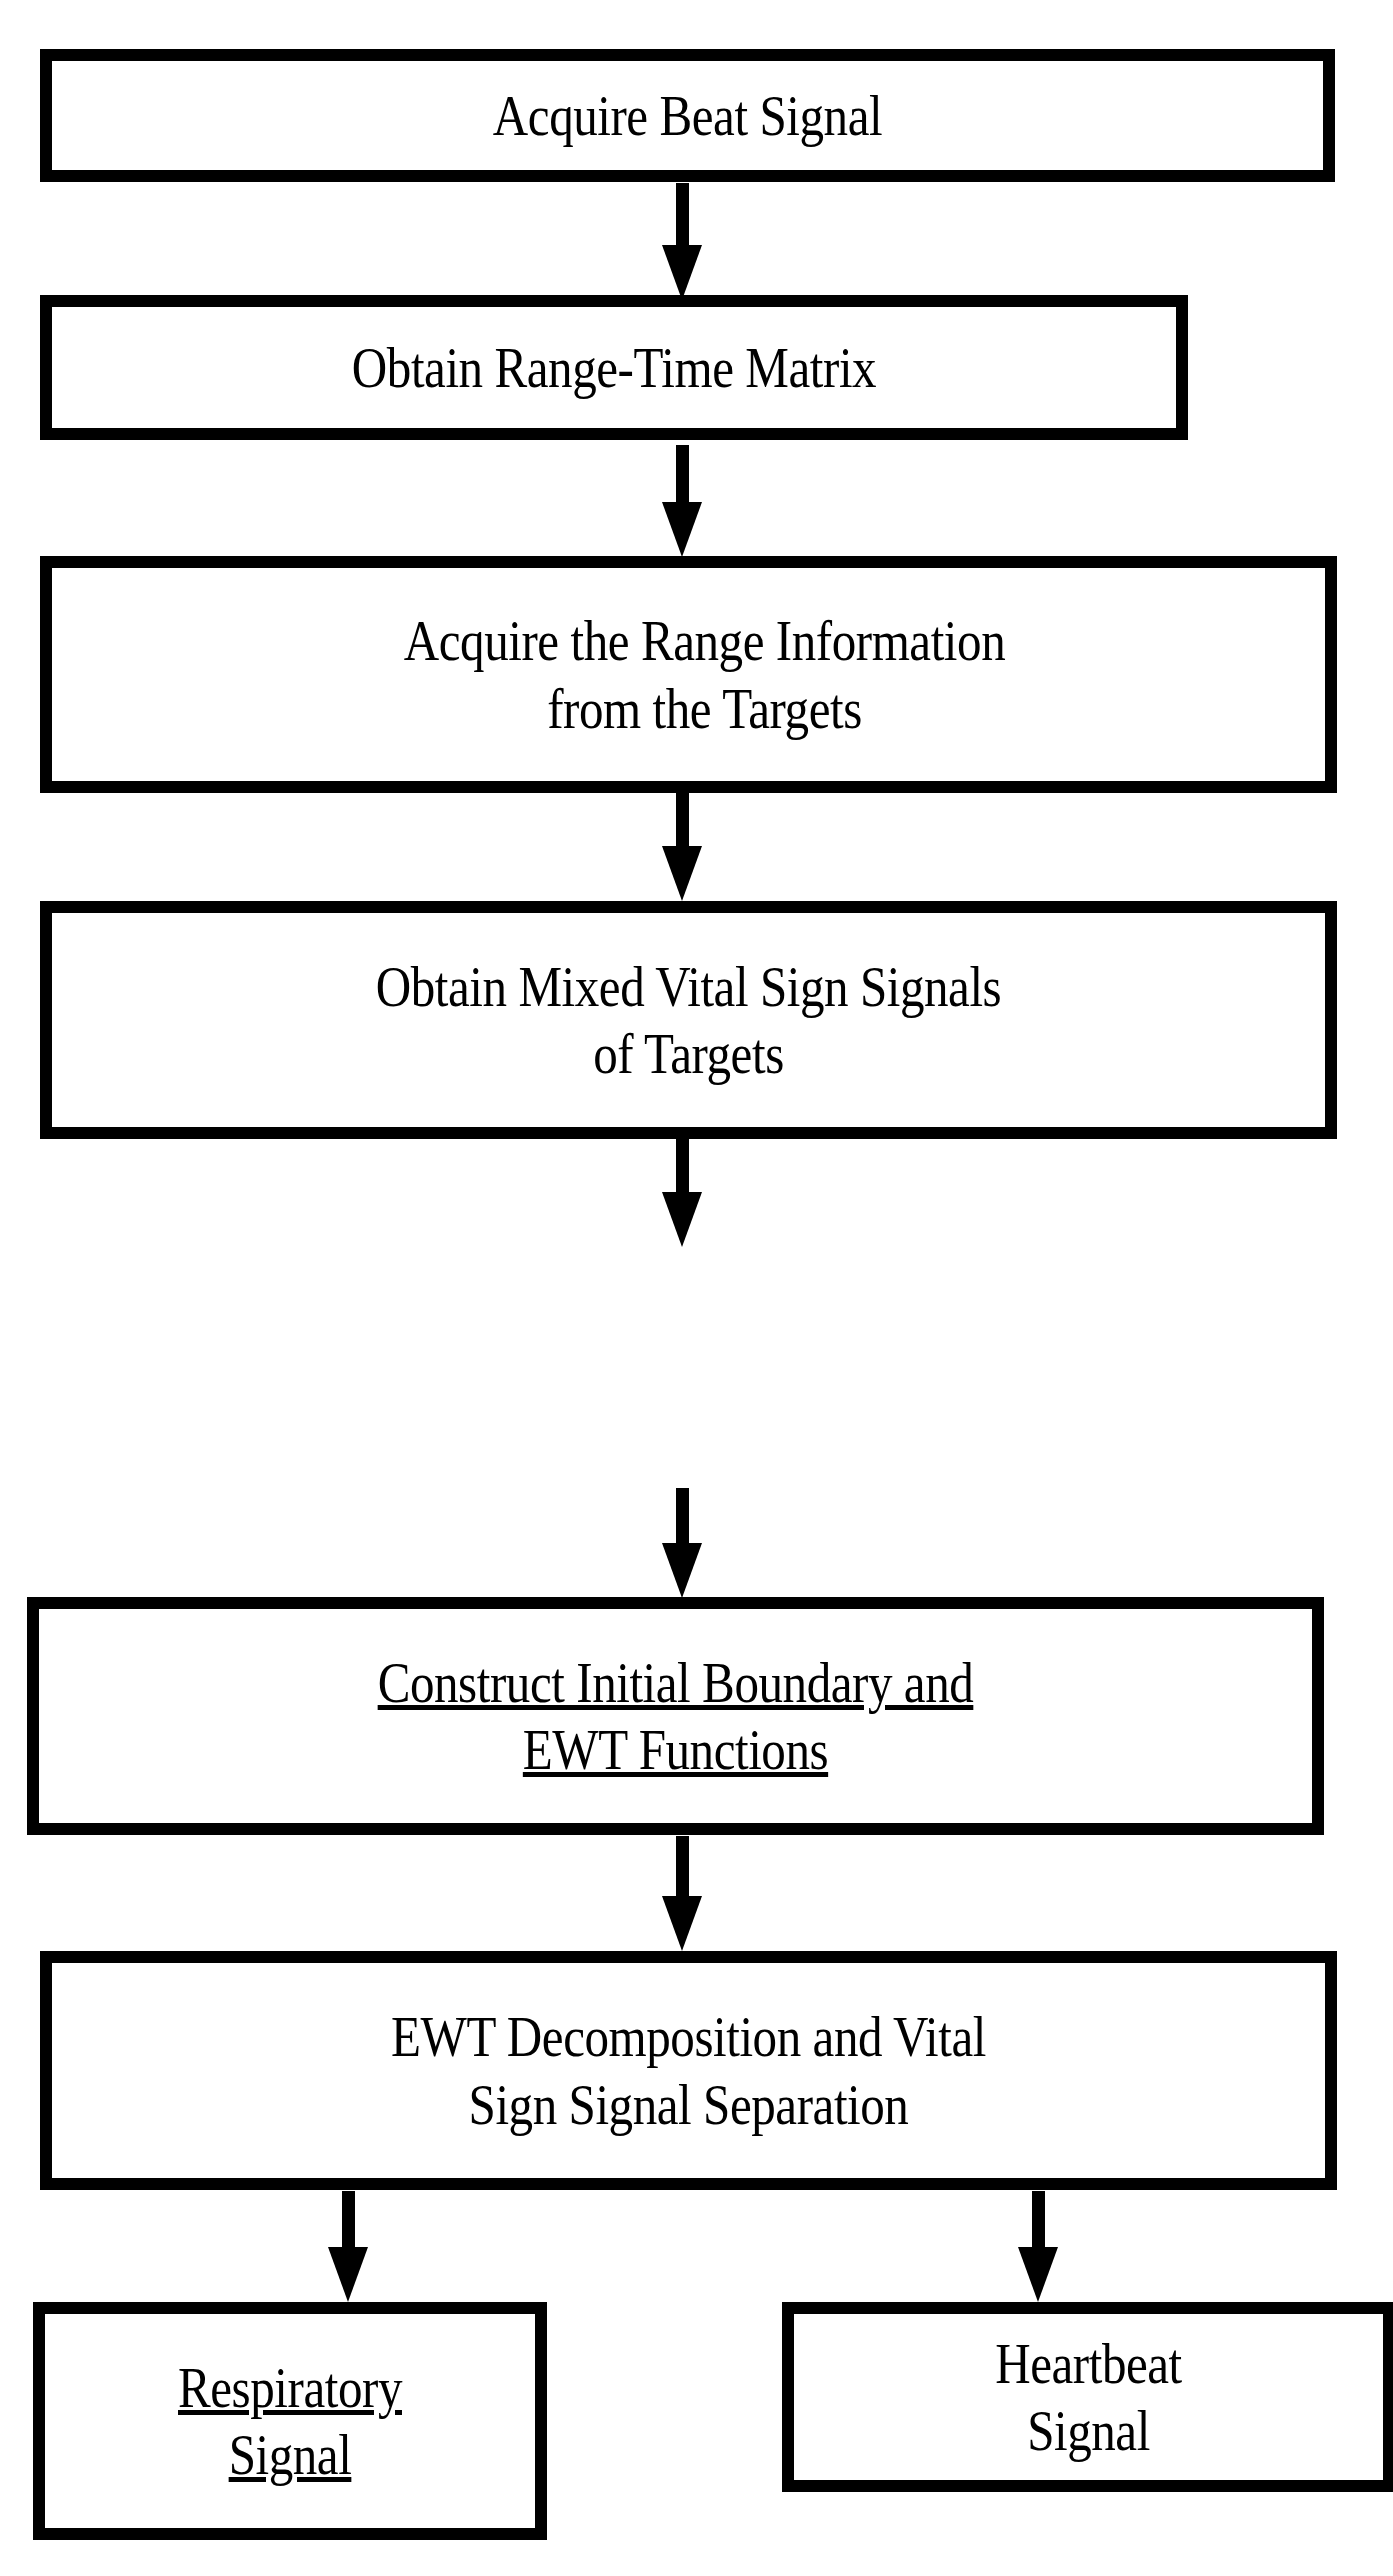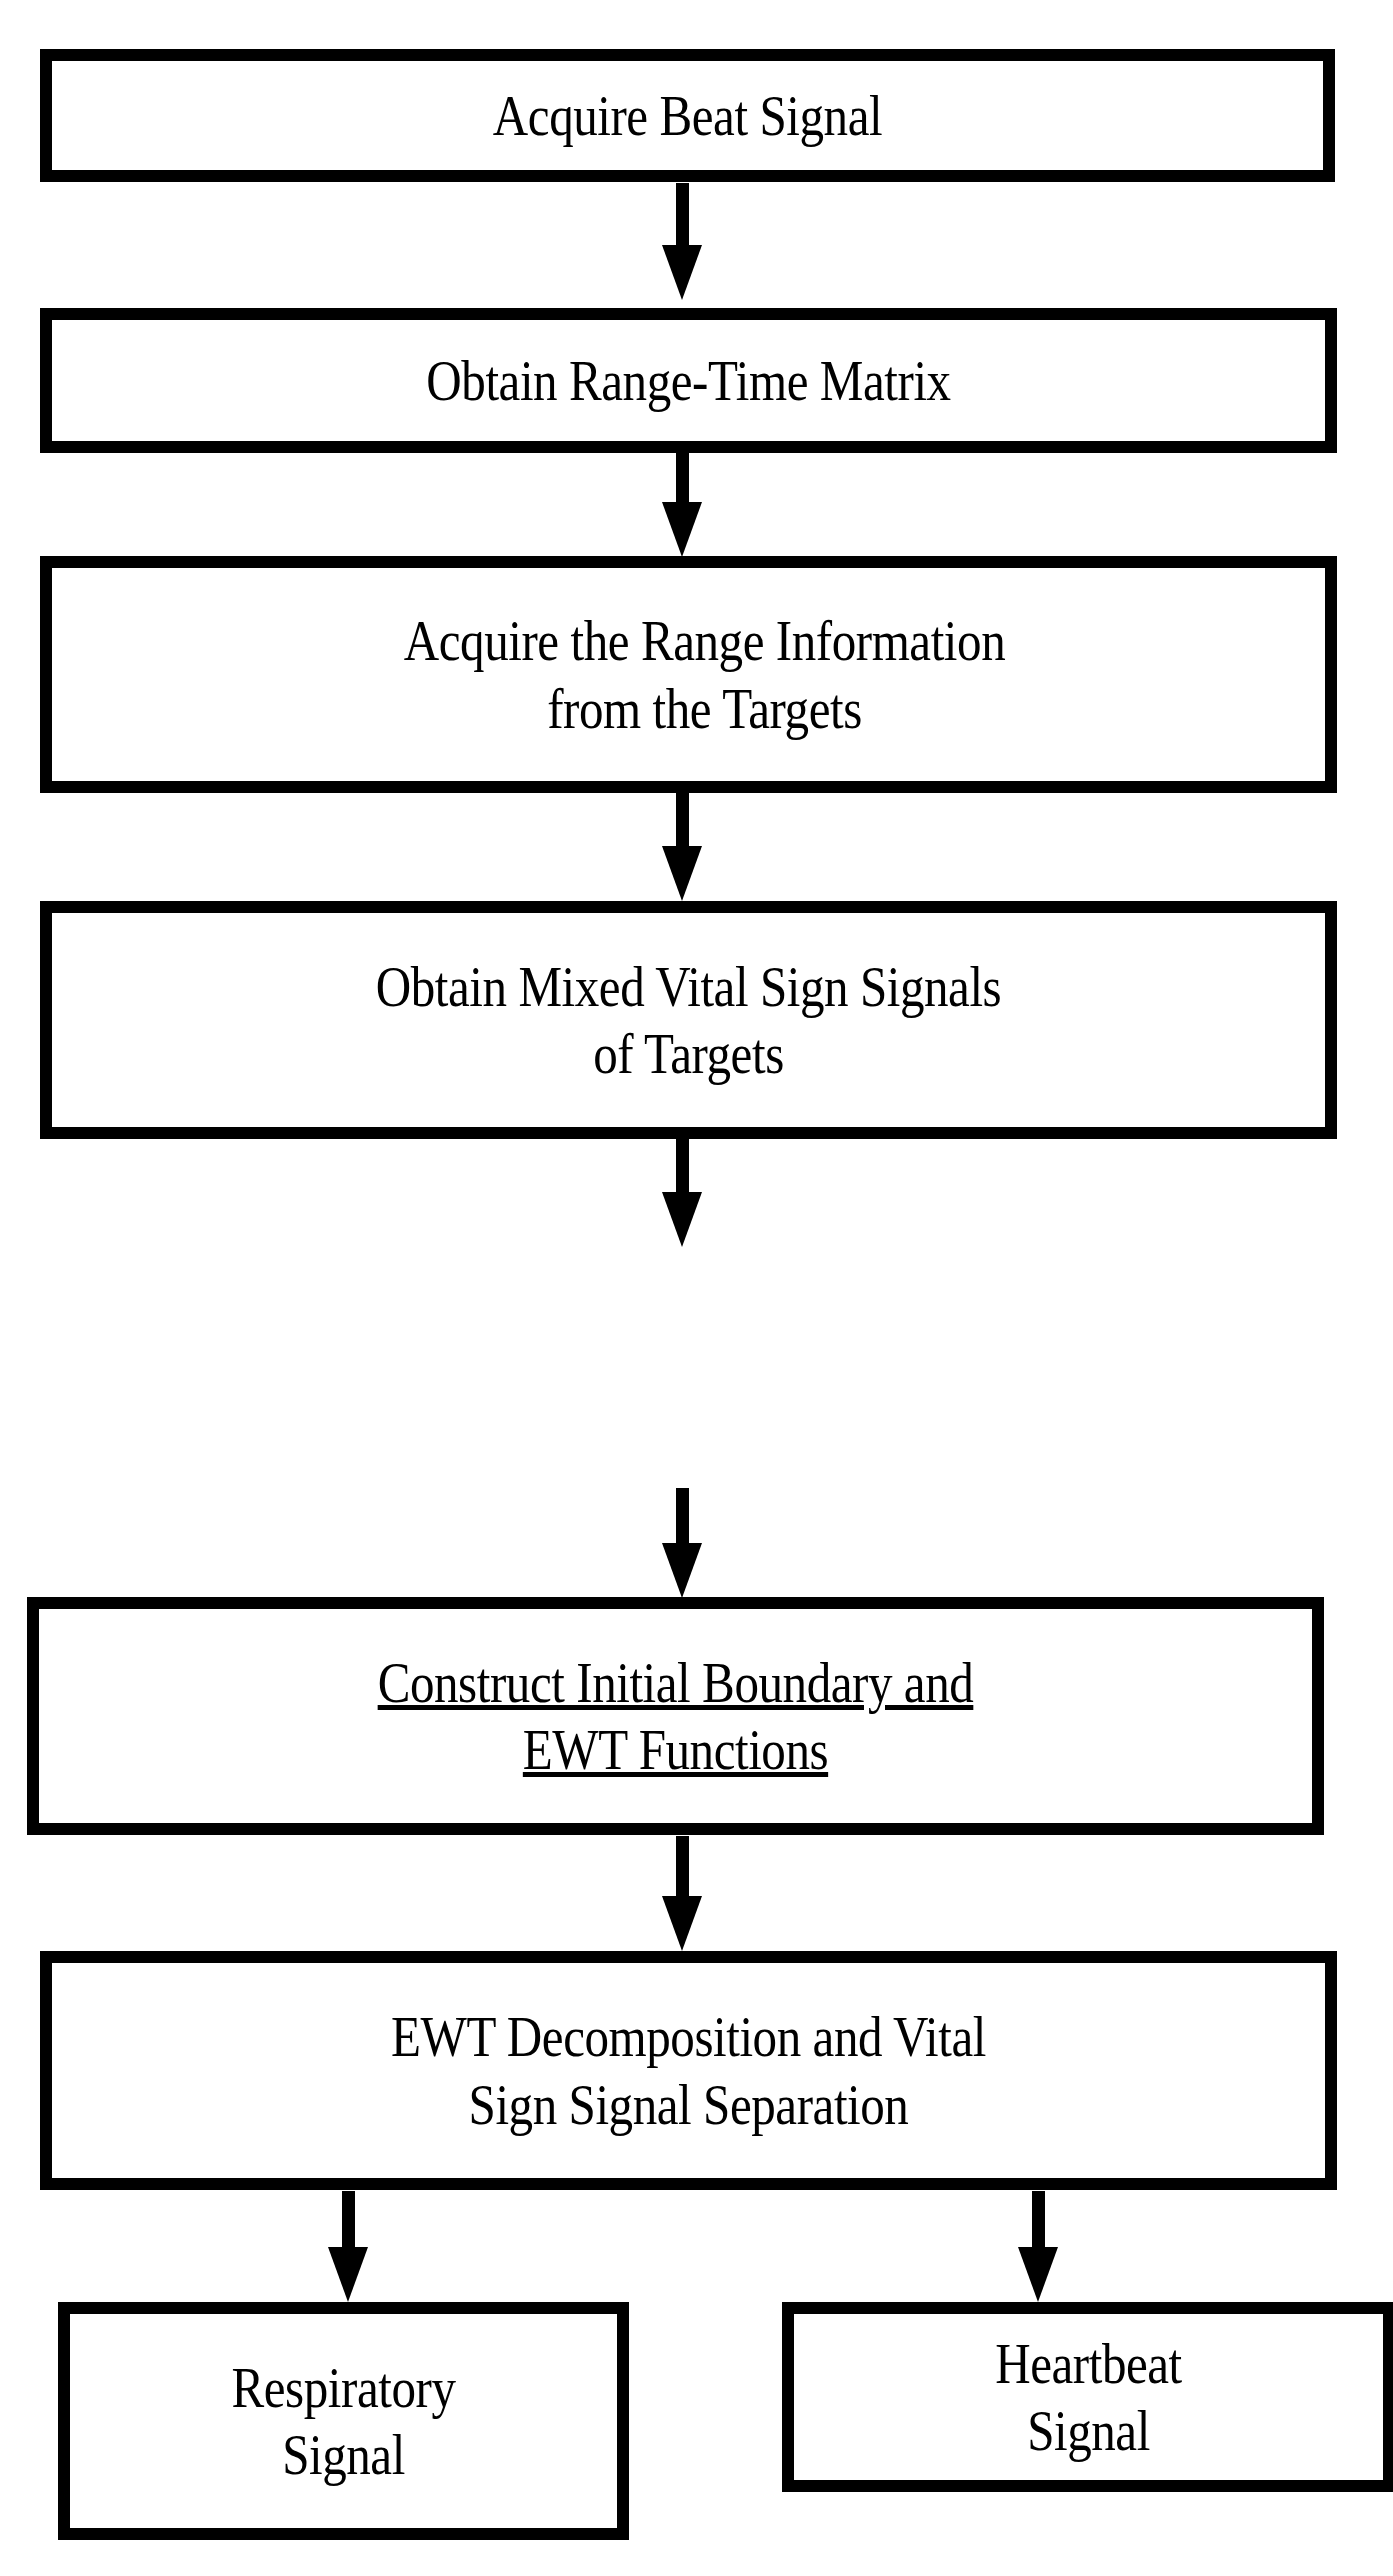--- a/index.html
+++ b/index.html
@@ -35,27 +35,27 @@
     font-weight: 400;
     letter-spacing: -0.5px;
     transform: scaleX(0.86);
     transform-origin: center center;
     white-space: pre-line;
     padding: 0 5.7px;
   }
 
   
   #node-0 { left: 40px;  top: 49px;   width: 1295px; height: 133px; }
-  #node-1 { left: 40px;  top: 308px;  width: 1297px; height: 145px; }
+  #node-1 { left: 40px;  top: 295px;  width: 1148px; height: 145px; }
   #node-2 { left: 40px;  top: 556px;  width: 1297px; height: 237px; padding-left: 32px; }
   #node-3 { left: 40px;  top: 901px;  width: 1297px; height: 238px; }
   #node-4 { left: 40px;  top: 1247px; width: 1297px; height: 240px; }
   #node-5 { left: 27px;  top: 1597px; width: 1297px; height: 238px; text-decoration: underline; }
   #node-6 { left: 40px;  top: 1951px; width: 1297px; height: 239px; }
-  #node-7 { left: 58px;  top: 2302px; width: 571px;  height: 238px; }
+  #node-7 { left: 33px;  top: 2302px; width: 514px;  height: 238px; text-decoration: underline; }
   #node-8 { left: 735px; top: 2302px; width: 613px;  height: 190px; margin-left: 47px; }
 
   
   .arrow {
     position: absolute;
   }
   .arrow .shaft {
     position: absolute;
     left: 50%;
     top: 0;

